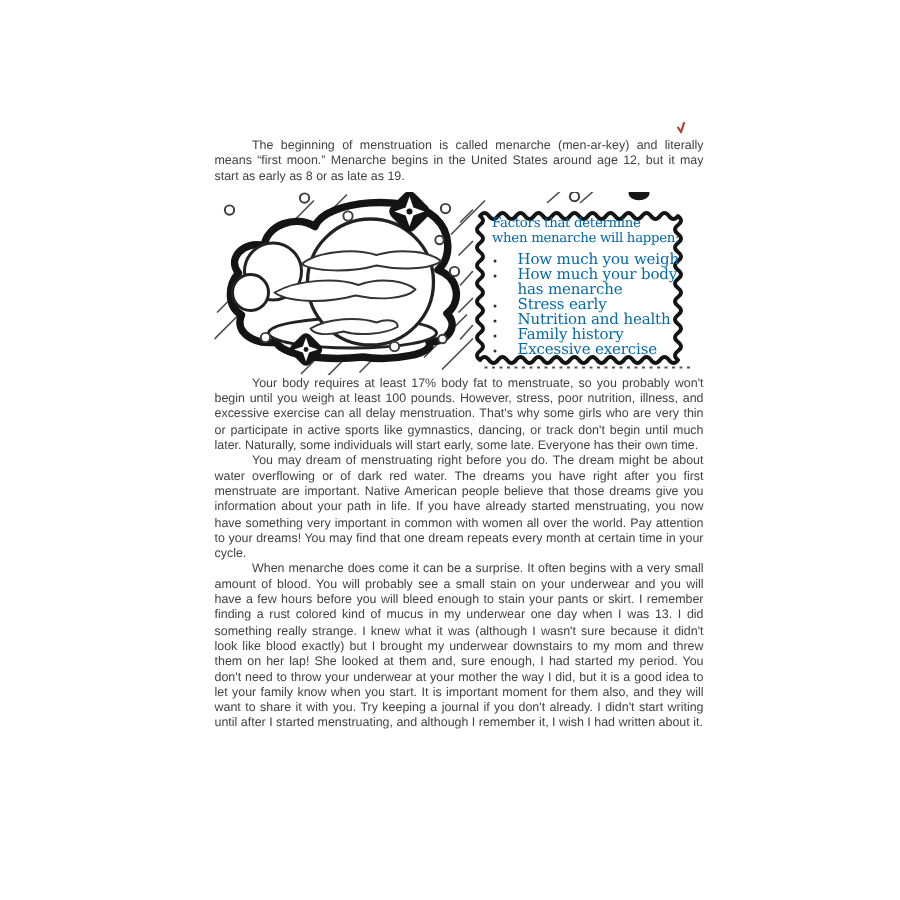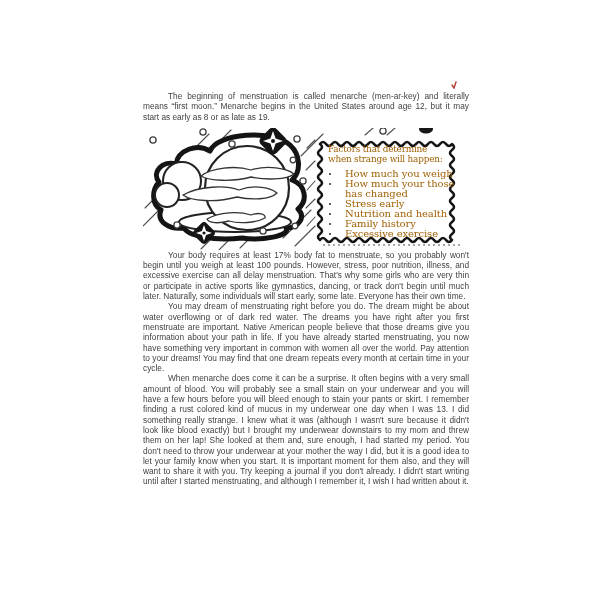--- a/index.html
+++ b/index.html
@@ -47,21 +47,21 @@
     box-sizing: border-box;
   }
   .factors-box .border-svg {
     position: absolute; left: 0; top: 0;
     width: 148px; height: 108px;
   }
   .factors-content {
     position: relative;
     padding: 8px 8px 0 13px;
     font-family: "DejaVu Serif", serif;
-    color: #a16207;
+    color: #0369a1;
   }
   .factors-title {
     font-size: 8.9px;
     line-height: 10px;
     letter-spacing: -0.2px;
     white-space: nowrap;
   }
   .factors-list {
     list-style: none;
     margin: 5px 0 0 0;
@@ -168,25 +168,25 @@
       <svg class="border-svg" viewBox="0 0 148 108" preserveAspectRatio="none" aria-hidden="true">
         <path fill="#ffffff" stroke="#141414" stroke-width="2.6" stroke-linejoin="round" d="M5,8
              q3,-4 6,0 q3,4 6,0 q3,-4 6,0 q3,4 6,0 q3,-4 6,0 q3,4 6,0 q3,-4 6,0 q3,4 6,0 q3,-4 6,0 q3,4 6,0 q3,-4 6,0 q3,4 6,0 q3,-4 6,0 q3,4 6,0 q3,-4 6,0 q3,4 6,0 q3,-4 6,0 q3,4 6,0 q3,-4 6,0 q3,4 6,0 q3,-4 6,0 q3,4 6,0
              q4,3 0,6 q-4,3 0,6 q4,3 0,6 q-4,3 0,6 q4,3 0,6 q-4,3 0,6 q4,3 0,6 q-4,3 0,6 q4,3 0,6 q-4,3 0,6 q4,3 0,6 q-4,3 0,6 q4,3 0,6 q-4,3 0,6 q4,3 0,6 q-4,3 0,6
              q-3,4 -6,0 q-3,-4 -6,0 q-3,4 -6,0 q-3,-4 -6,0 q-3,4 -6,0 q-3,-4 -6,0 q-3,4 -6,0 q-3,-4 -6,0 q-3,4 -6,0 q-3,-4 -6,0 q-3,4 -6,0 q-3,-4 -6,0 q-3,4 -6,0 q-3,-4 -6,0 q-3,4 -6,0 q-3,-4 -6,0 q-3,4 -6,0 q-3,-4 -6,0 q-3,4 -6,0 q-3,-4 -6,0 q-3,4 -6,0 q-3,-4 -6,0
              q-4,-3 0,-6 q4,-3 0,-6 q-4,-3 0,-6 q4,-3 0,-6 q-4,-3 0,-6 q4,-3 0,-6 q-4,-3 0,-6 q4,-3 0,-6 q-4,-3 0,-6 q4,-3 0,-6 q-4,-3 0,-6 q4,-3 0,-6 q-4,-3 0,-6 q4,-3 0,-6 q-4,-3 0,-6 q4,-3 0,-6 Z"></path>
       </svg>
       <div class="factors-content">
         <div class="factors-title">
           <div>Factors that determine</div>
-          <div>when strange will happen:</div>
+          <div>when menarche will happen:</div>
         </div>
         <ul class="factors-list">
           <li><span class="dot"></span><span>How much you weigh</span></li>
-          <li><span class="dot"></span><span>How much your those has changed</span></li>
+          <li><span class="dot"></span><span>How much your body has menarche</span></li>
           <li><span class="dot"></span><span>Stress early</span></li>
           <li><span class="dot"></span><span>Nutrition and health</span></li>
           <li><span class="dot"></span><span>Family history</span></li>
           <li><span class="dot"></span><span>Excessive exercise</span></li>
         </ul>
       </div>
     </div>
   </div>
 
   <p class="body-p">Your body requires at least 17% body fat to menstruate, so you probably won't begin until you weigh at least 100 pounds. However, stress, poor nutrition, illness, and excessive exercise can all delay menstruation. That's why some girls who are very thin or participate in active sports like gymnastics, dancing, or track don't begin until much later. Naturally, some individuals will start early, some late. Everyone has their own time.</p>

